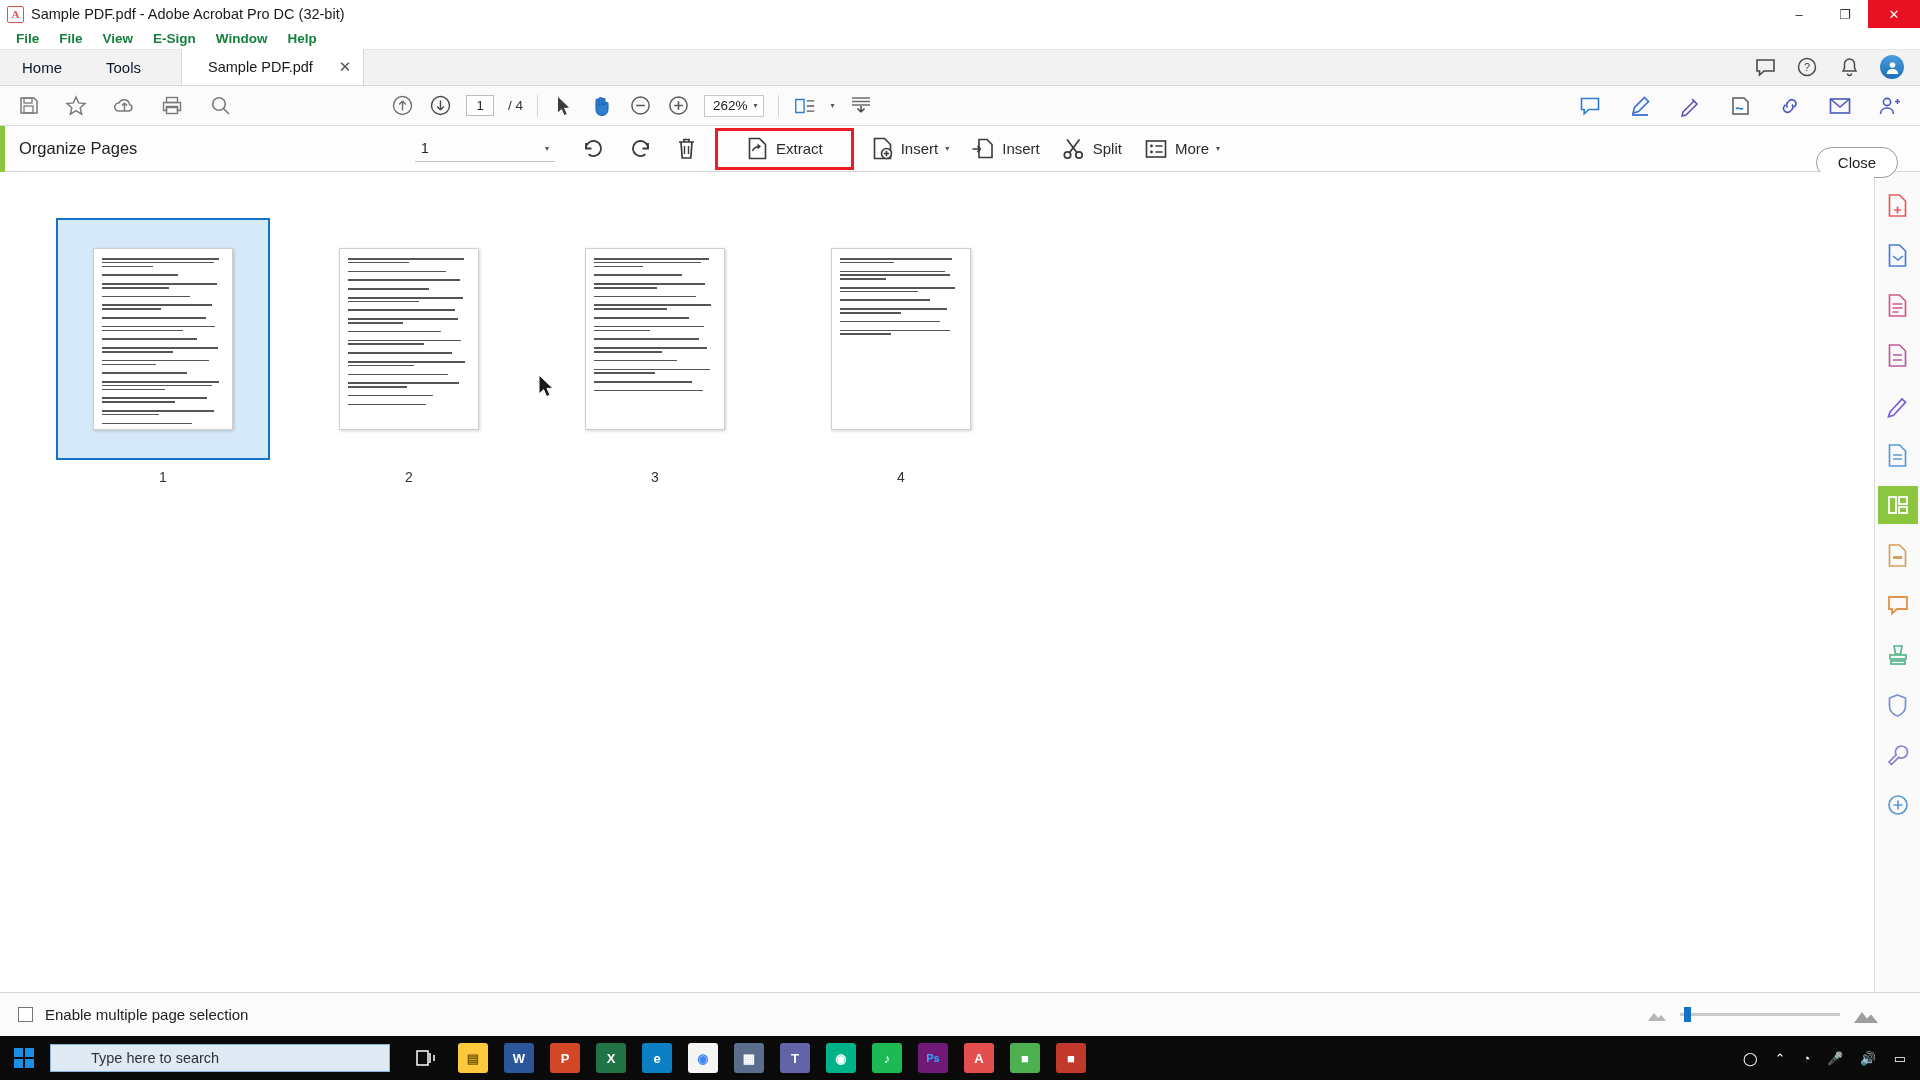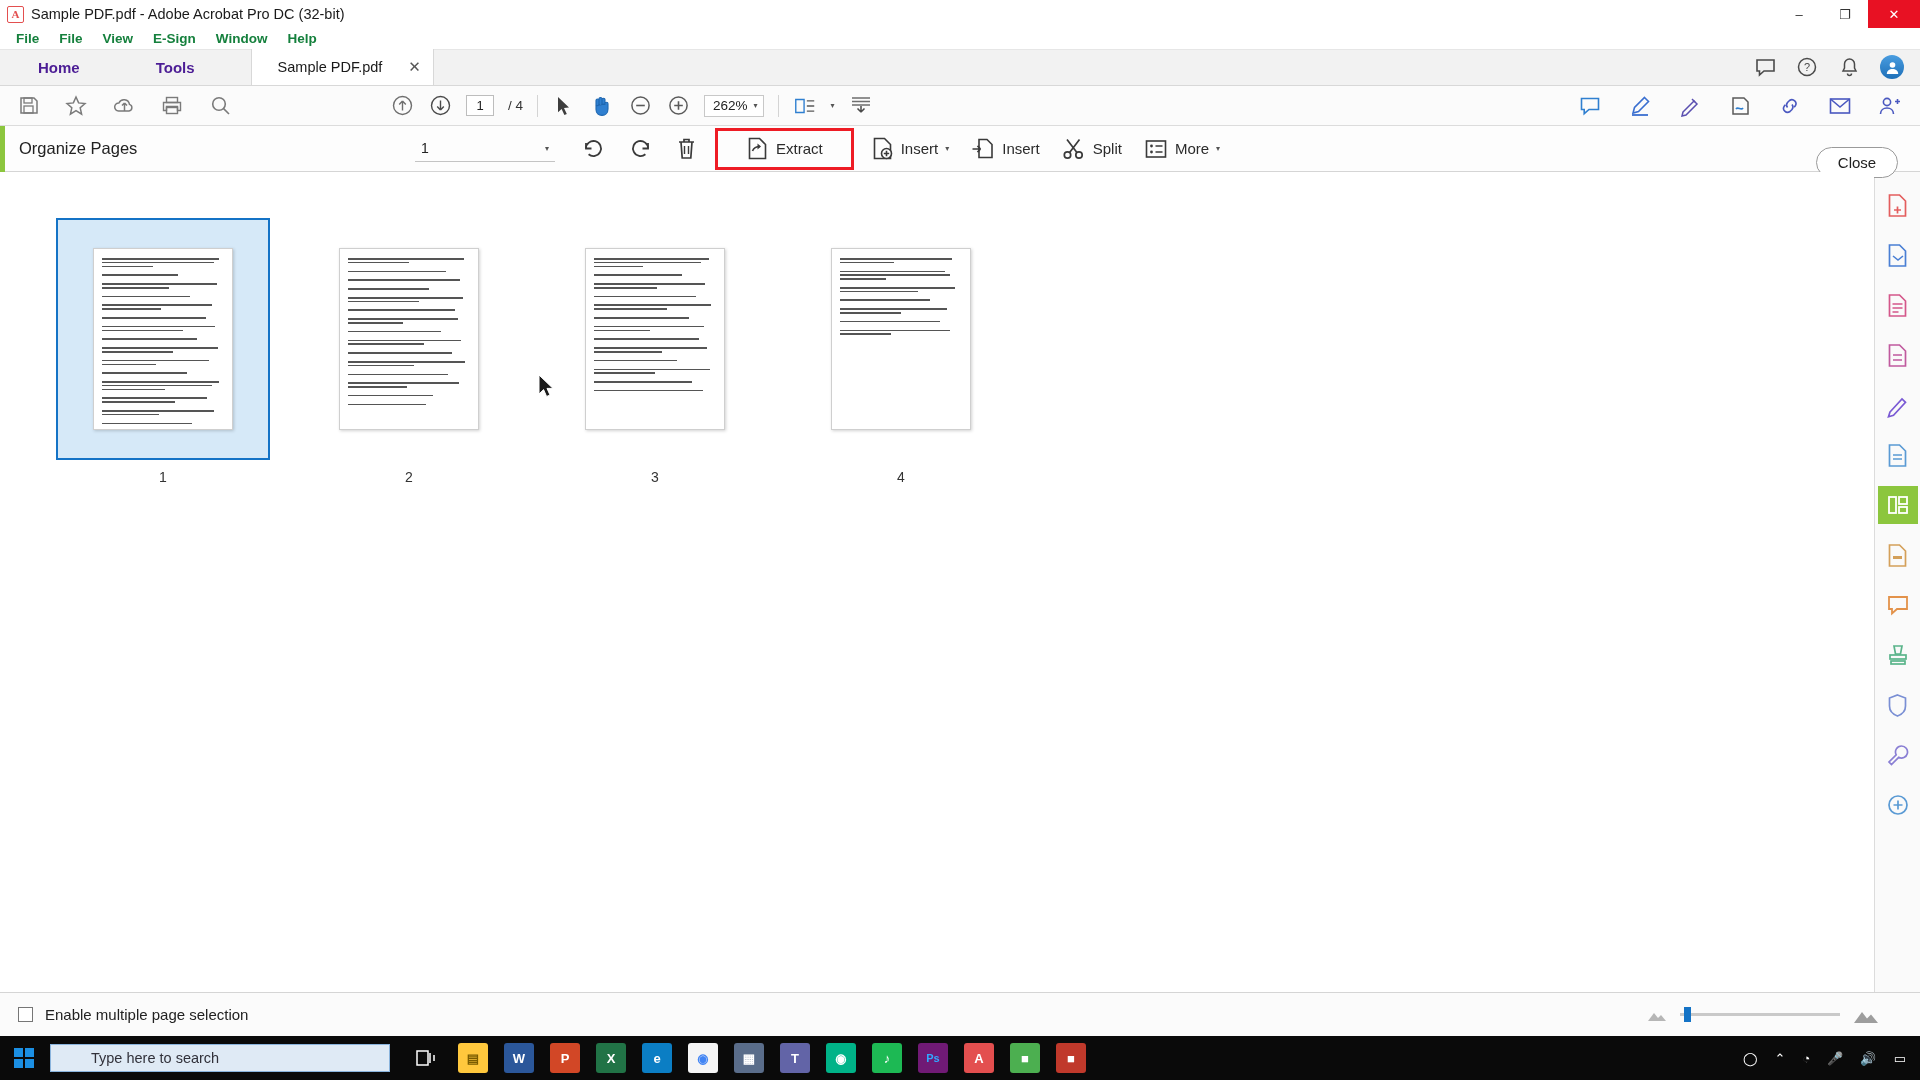--- a/index.html
+++ b/index.html
@@ -37,22 +37,22 @@
     background: #ffffff; padding-left: 6px; border-bottom: 1px solid #e6e6e6;
   }
   .menu-item { font-size: 13.5px; color: #15803d; padding: 0 10px; line-height: 22px; font-weight: bold; }
 
   
   .tabstrip {
     height: 36px; flex: 0 0 36px; display: flex; align-items: flex-end;
     background: #f2f2f2; position: relative; border-bottom: 1px solid #d8d8d8;
   }
   .tab-home, .tab-tools {
-    height: 36px; display: flex; align-items: center; padding: 0 38px;
-    font-size: 15px; color: #4c1d95; font-weight: bold;
+    height: 36px; display: flex; align-items: center; padding: 0 22px;
+    font-size: 15px; color: #0f172a;
   }
   .tab-doc {
     height: 36px; min-width: 180px; display: flex; align-items: center;
     justify-content: space-between; background: #ffffff; padding: 0 12px 0 26px;
     border-left: 1px solid #d8d8d8; border-right: 1px solid #d8d8d8;
     font-size: 14.5px; color: #1a1a1a; margin-left: 18px;
   }
   .tab-doc .tclose { color: #555; font-size: 15px; margin-left: 26px; }
   .tab-right { margin-left: auto; display: flex; align-items: center; gap: 20px; padding-right: 16px; height: 36px; }
   .tb-icon { width: 22px; height: 22px; display: flex; align-items: center; justify-content: center; }

